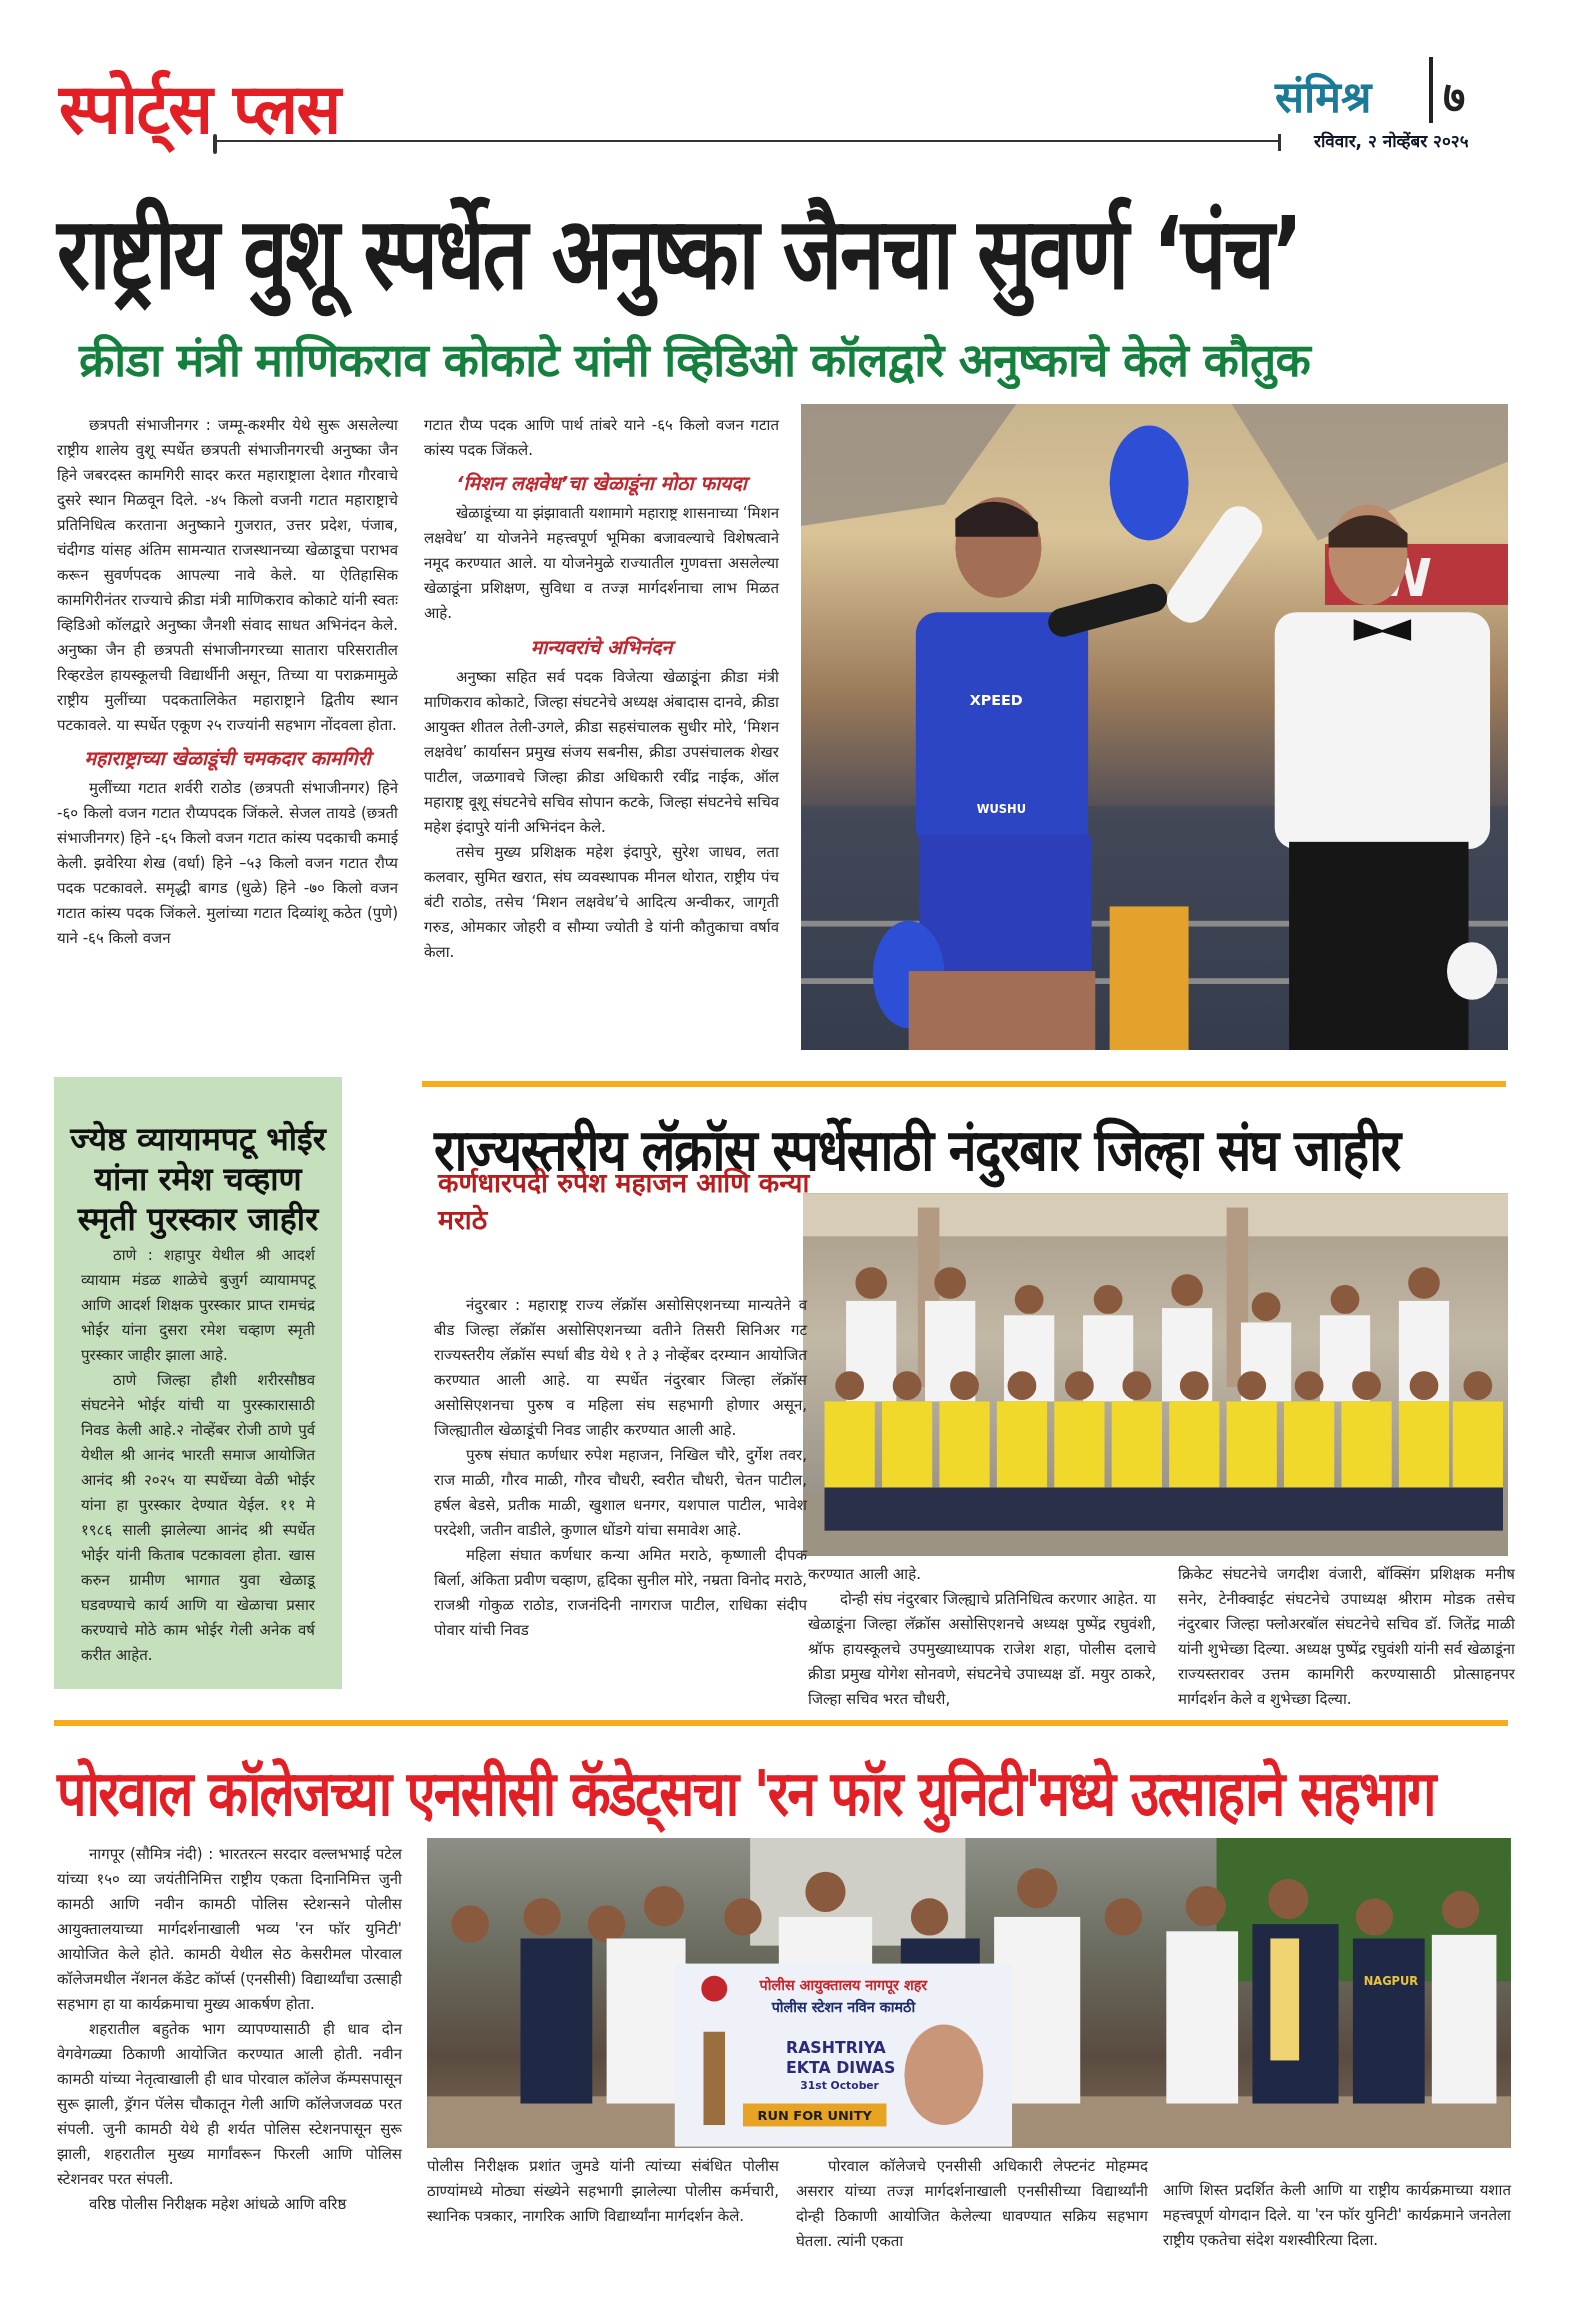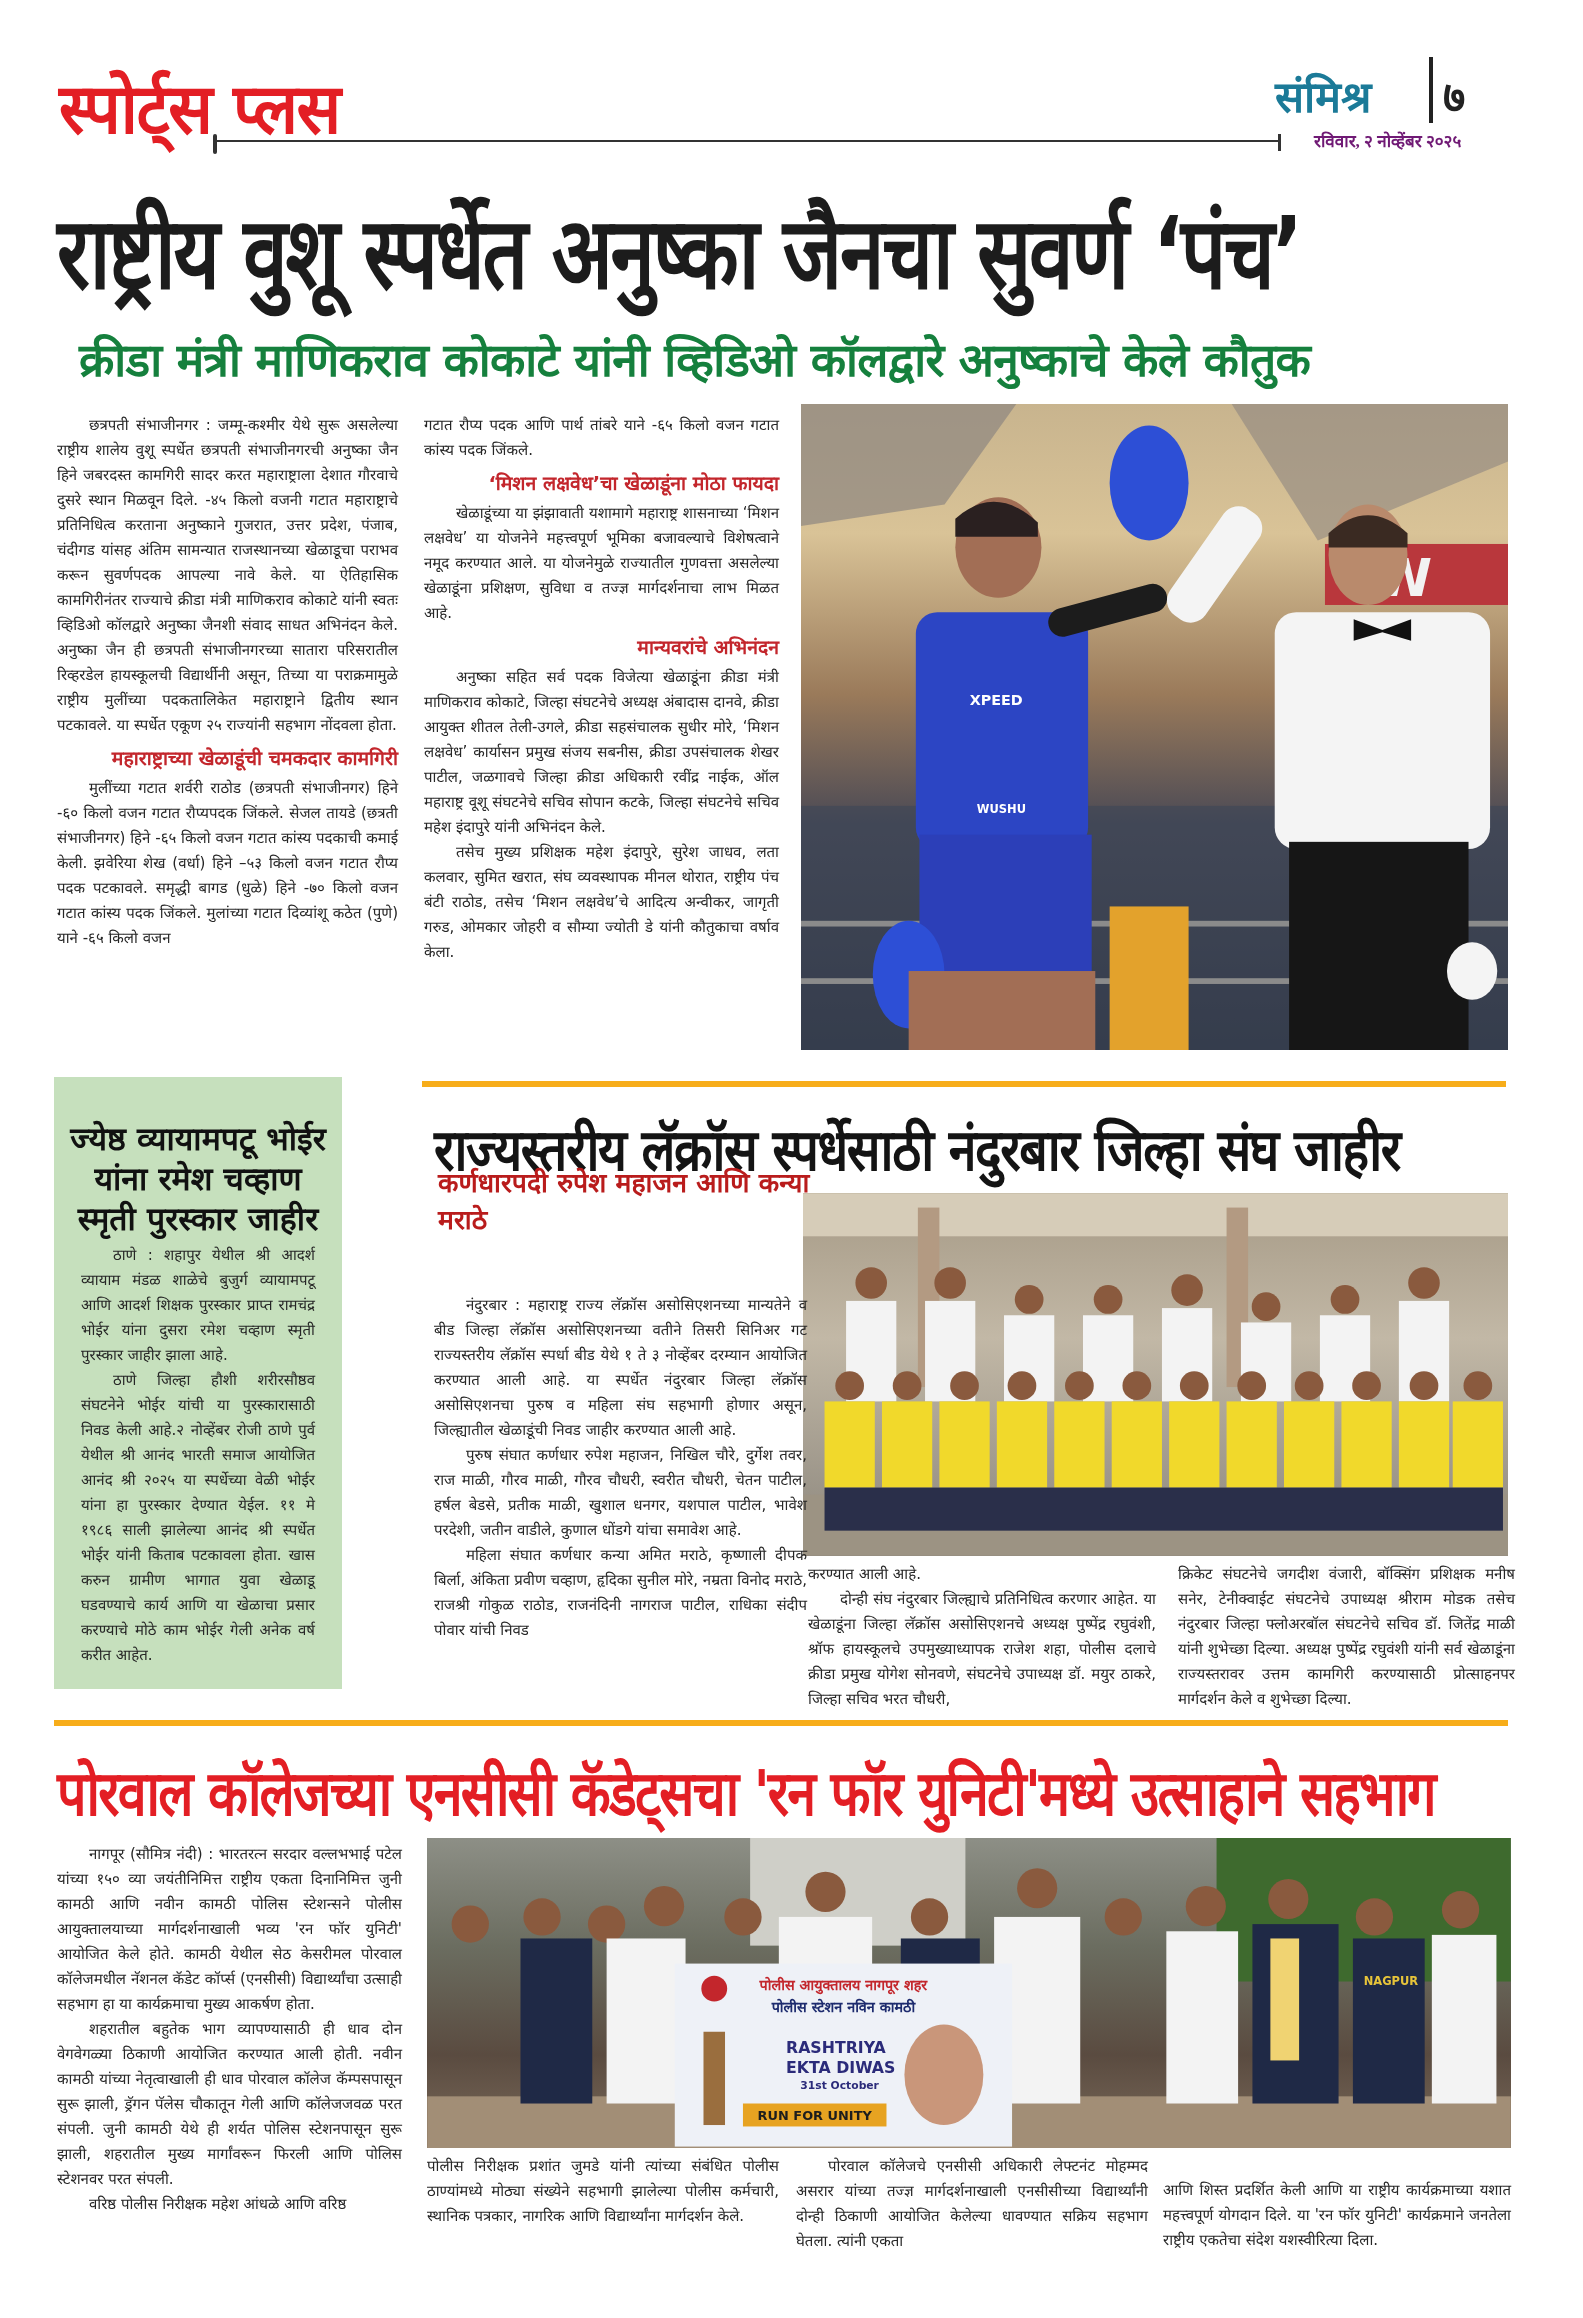--- a/index.html
+++ b/index.html
@@ -1,26 +1,26 @@
 <!DOCTYPE html>
 <html style="font-size:11.5px"><head>
 <meta charset="utf-8">
 <style>
   html, body { margin:0; padding:0; background:#ffffff; }
   body { width:1583px; height:2319px; position:relative; overflow:hidden; font-family:"DejaVu Sans", sans-serif; color:#222; }
   .abs { position:absolute; }
   .body-text { font-family:"DejaVu Sans", sans-serif; font-size:15px; line-height:25px; color:#262626; text-align:justify; }
   .body-text p { margin:0; text-indent:32px; }
   .body-text p.noindent { text-indent:0; }
-  .sub { font-family:"DejaVu Sans", sans-serif; font-weight:bold; color:#c3262c; text-align:right; font-size:19.4px; line-height:27px; margin:7.2px 0 4.3px 0; }
+  .sub { font-family:"DejaVu Sans", sans-serif; font-weight:bold; color:#c3262c; text-align:center; font-size:19.4px; line-height:27px; margin:7.2px 0 4.3px 0;font-style:italic; }
   .masthead { left:59px; top:61px; font-family:"DejaVu Sans", sans-serif; font-weight:bold; font-size:66px; color:#e31e24; letter-spacing:-1.4px; transform:scaleY(1.05); }
   .section-name { left:1275px; top:66px; font-weight:bold; font-size:43px; color:#1b7a98; }
   .page-bar { left:1429px; top:57px; width:4.3px; height:66px; background:#222; }
   .page-num { left:1443px; top:66px; font-weight:bold; font-size:43px; color:#222; }
-  .date-line { left:1314px; top:129px; font-size:17px; font-weight:bold; color:#701a75;font-family:Liberation Serif, serif; }
+  .date-line { left:1314px; top:129px; font-size:17px; font-weight:bold; color:#0f172a; }
   .rule { left:215px; top:140px; width:1066px; height:2.2px; background:#333; }
   .rule-dot-l { left:213px; top:134px; width:4.3px; height:20px; background:#333; border-radius:2.2px; }
   .rule-dot-r { left:1278px; top:134px; width:2.9px; height:17px; background:#333; }
   .headline1 { left:57px; top:180px; width:1472px; font-weight:bold; font-size:80px; color:#1c1c1c; letter-spacing:-2.2px; white-space:nowrap; transform:scaleY(1.25); transform-origin:left top; }
   .deck1 { left:79px; top:327px; width:1436px; font-weight:bold; font-size:46px; color:#15803d; white-space:nowrap; letter-spacing:-0.7px; }
   .photo { overflow:hidden; }
   .yellow-rule { background:#f7ad1a; height:5.7px; }
   .greenbox { left:54px; top:1077px; width:288px; height:612px; background:#c6e0bd; }
   .greenbox h2 { margin:42px 14.4px 4.3px 14.4px; font-weight:bold; font-size:32px; line-height:40px; text-align:center; color:#111; }
   .headline2 { left:434px; top:1109px; width:1099px; font-weight:bold; font-size:50px; color:#141414; white-space:nowrap; letter-spacing:-1.4px; transform:scaleY(1.15); transform-origin:left top; }

